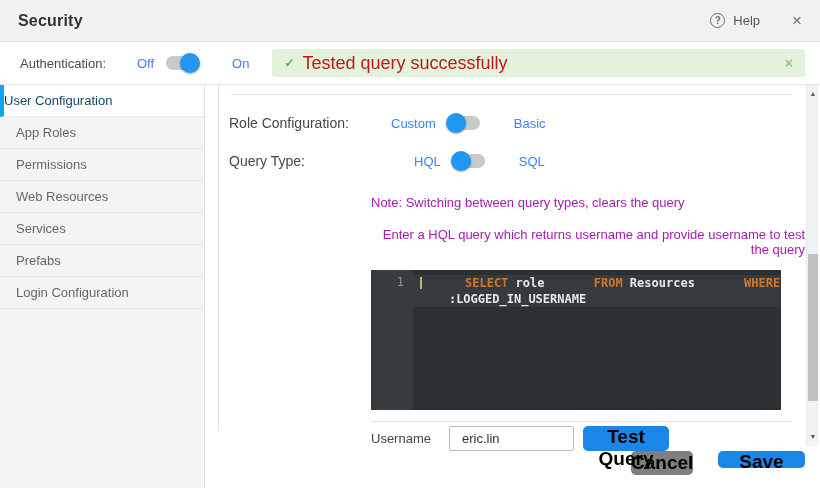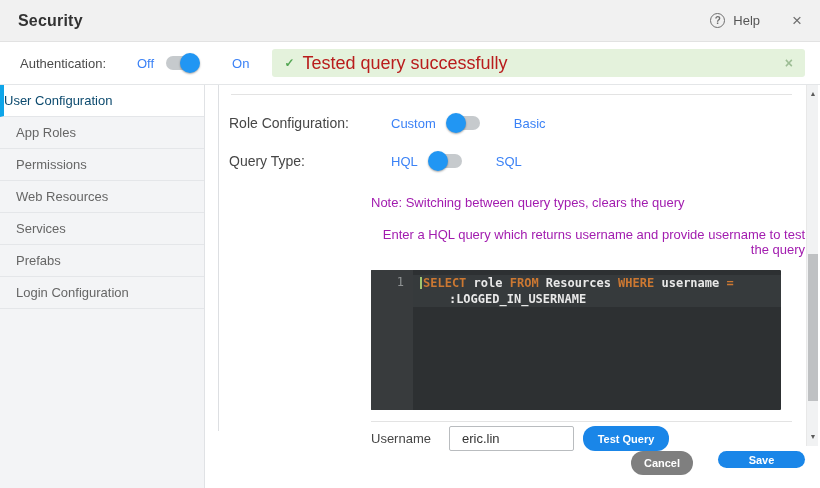--- a/index.html
+++ b/index.html
@@ -34,41 +34,41 @@
   .sidebar { width:205px; flex:0 0 auto; background:#f3f4f6; border-right:1px solid #e0e2e5; }
   .side-item { height:32px; display:flex; align-items:center; padding-left:16px; font-size:13px; color:#666; border-bottom:1px solid #e4e6e9; cursor:pointer; }
   .side-item.selected { background:#fff; border-left:4px solid #0ea5e9; padding-left:0; color:#0c4a6e; }
 
   .main-col { flex:1; position:relative; background:#fff; display:flex; flex-direction:column; }
   .panel { margin-left:13px; width:587px; height:346px; border-left:1px solid #dddfe2; background:#fff; position:relative; }
   .divider-top { position:absolute; top:9px; left:12px; right:13px; height:1px; background:#e3e3e3; }
 
   .frow { display:flex; align-items:center; padding-left:10px; }
   .frow.r1 { padding-top:20px; height:56px; }
-  .frow.r2 { height:40px; }
+  .frow.r2 { height:40px;gap:23px; }
   .flabel { font-size:14px; color:#464646; width:140px; flex:0 0 auto; }
   .opt-group { display:flex; align-items:center; }
 
   .note { font-size:13px; color:#a21caf; padding-left:152px; margin-top:14px; }
   .note + .note { margin-top:17px;text-align:right; }
 
   
   .editor { margin:13px 0 0 152px; width:410px; height:140px; background:#2d3032; display:flex; font-family:"DejaVu Sans Mono", monospace; font-size:12px; font-weight:700; border-radius:1px; overflow:hidden; }
   .gutter { width:42px; flex:0 0 auto; background:#383b3d; color:#8f9294; text-align:right; padding:5px 9px 0 0; font-weight:400; }
   .codearea { flex:1; padding:5px 0 0 7px; color:#e8e8e8; position:relative; }
   .cline { line-height:16px; white-space:pre; }
   .cline.active { background:#363a3c; margin-left:-7px; padding-left:7px; }
-  .kw { color:#cc7832; }
+  .kw { color:#cc7832;padding-left:42px; }
   .caret { display:inline-block; width:2px; height:12px; background:#9fc56f; vertical-align:-2px; margin-right:1px; }
 
   
   .user-row { display:flex; align-items:center; margin:16px 0 0 152px; }
   .user-lbl { font-size:13px; color:#464646; width:78px; }
   .user-input { width:125px; height:25px; border:1px solid #b9bcbf; border-radius:2px; font-size:13px; color:#333; padding:0 12px; font-family:"Liberation Sans", sans-serif; outline:none; }
-  .btn { border:none; border-radius:12px; color:#ffffff; font-size:11px; font-weight:700; font-family:"Liberation Sans", sans-serif; cursor:pointer; }
+  .btn { border:none; border-radius:5px; color:#000000; font-size:19px; font-weight:700; font-family:"Liberation Sans", sans-serif; cursor:pointer; }
   .btn-test { width:86px; height:25px; background:#1a86e8; margin-left:9px; }
   .divider-bottom { position:absolute; bottom:9px; left:152px; right:13px; height:1px; background:#e3e3e3; }
 
   
   .sbar { position:absolute; top:0; right:2px; width:12px; height:361px; background:#f1f2f3; border-left:1px solid #e8e8e8; }
   .sbar .arr { position:absolute; left:0; width:12px; height:12px; font-size:7px; color:#5a5a5a; text-align:center; line-height:12px; cursor:pointer; }
   .sbar .arr.up { top:3px; }
   .sbar .arr.dn { bottom:3px; }
   .sbar .thumb { position:absolute; left:1px; width:10px; top:169px; height:147px; background:#bfc1c3; cursor:pointer; }
 

